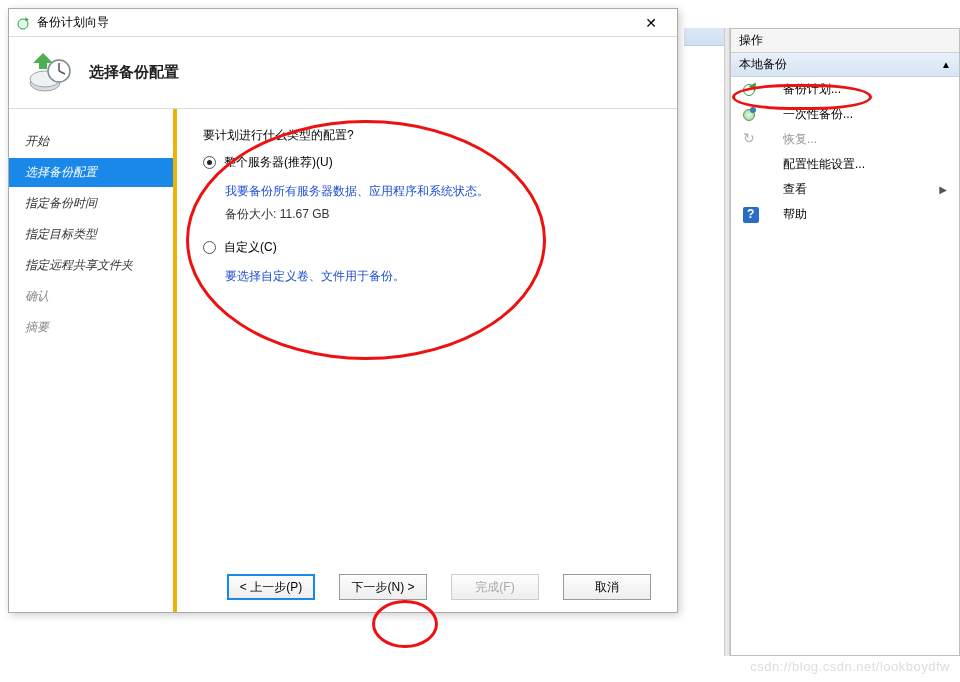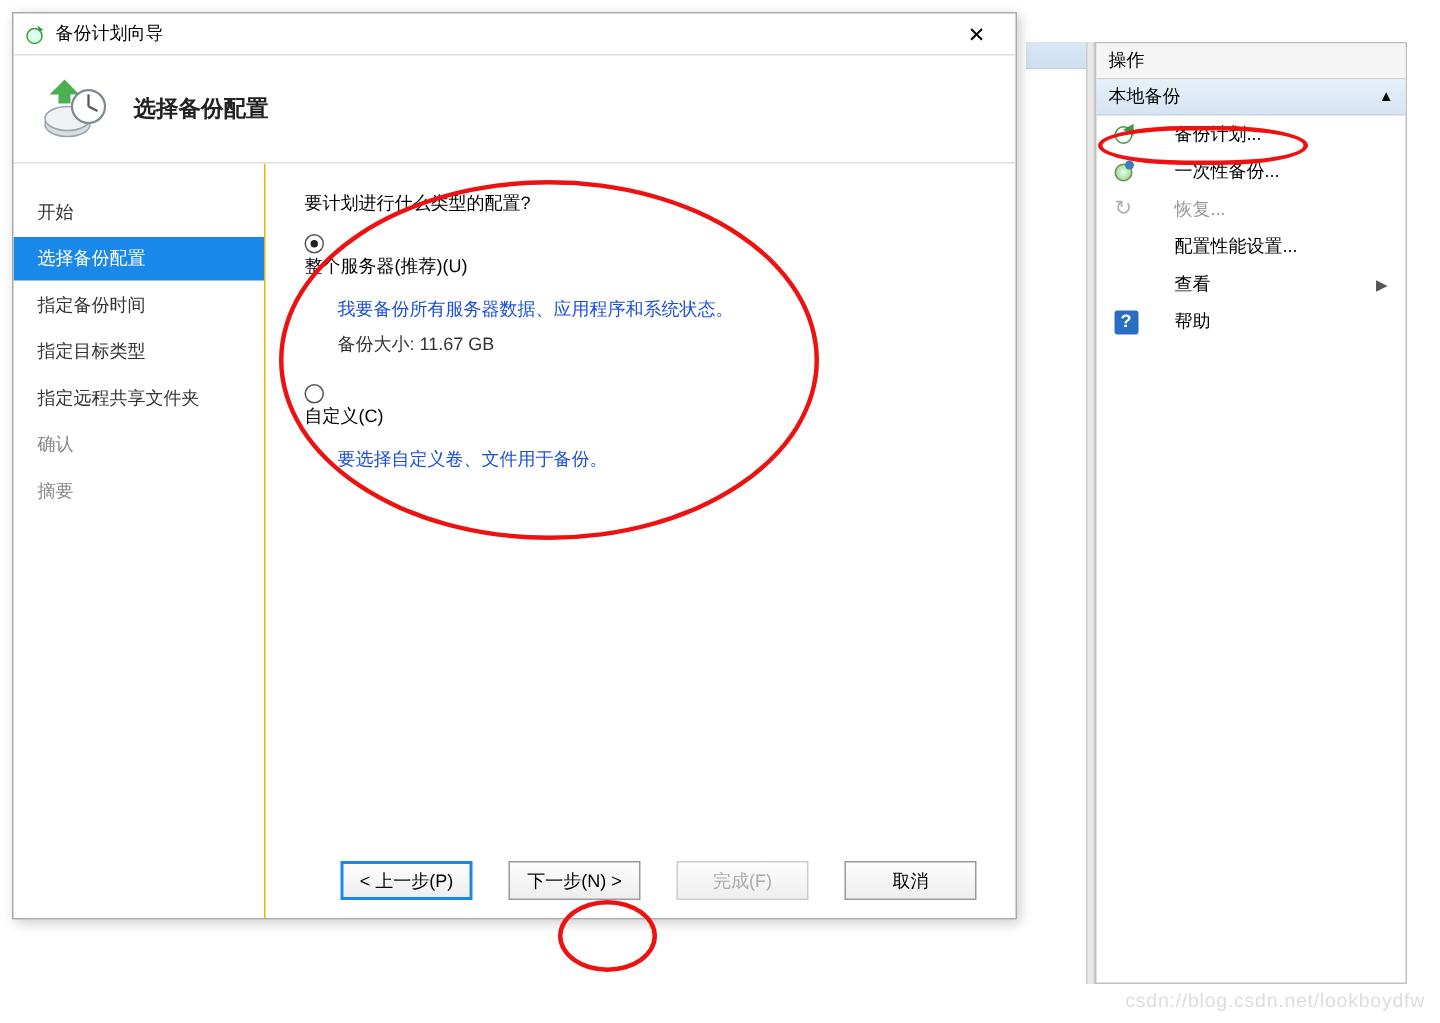--- a/index.html
+++ b/index.html
@@ -70,21 +70,22 @@
   }
 
   .body {
     flex: 1;
     display: flex;
     overflow: hidden;
   }
   .sidebar {
     width: 168px;
     padding: 18px 0;
-    border-right: 1px solid #eab308;
+    border-right: 4px solid #eab308;
+    font-style: italic;
   }
   .sidebar .step {
     padding: 6px 16px;
     font-size: 12px;
     color: #333;
     cursor: default;
     margin-bottom: 2px;
   }
   .sidebar .step.active {
     background: #1a88e8;
@@ -100,21 +101,20 @@
     position: relative;
   }
   .question {
     font-size: 12px;
     margin-bottom: 10px;
   }
   .radio-block {
     display: flex;
     align-items: flex-start;
     margin-bottom: 4px;
-    flex-direction: column;
   }
   .radio {
     width: 13px; height: 13px;
     border: 1px solid #555;
     border-radius: 50%;
     margin-top: 2px;
     margin-right: 8px;
     position: relative;
     flex-shrink: 0;
   }
@@ -167,21 +167,21 @@
     color: #aaa;
     border-color: #ccc;
     cursor: default;
   }
 
   
   .actions-panel {
     position: absolute;
     left: 730px;
     top: 28px;
-    width: 208px;
+    width: 230px;
     height: 628px;
     border: 1px solid #bfbfbf;
     background: #fff;
   }
   .actions-header {
     background: #f5f5f5;
     font-size: 12px;
     padding: 3px 8px;
     border-bottom: 1px solid #d0d0d0;
   }

